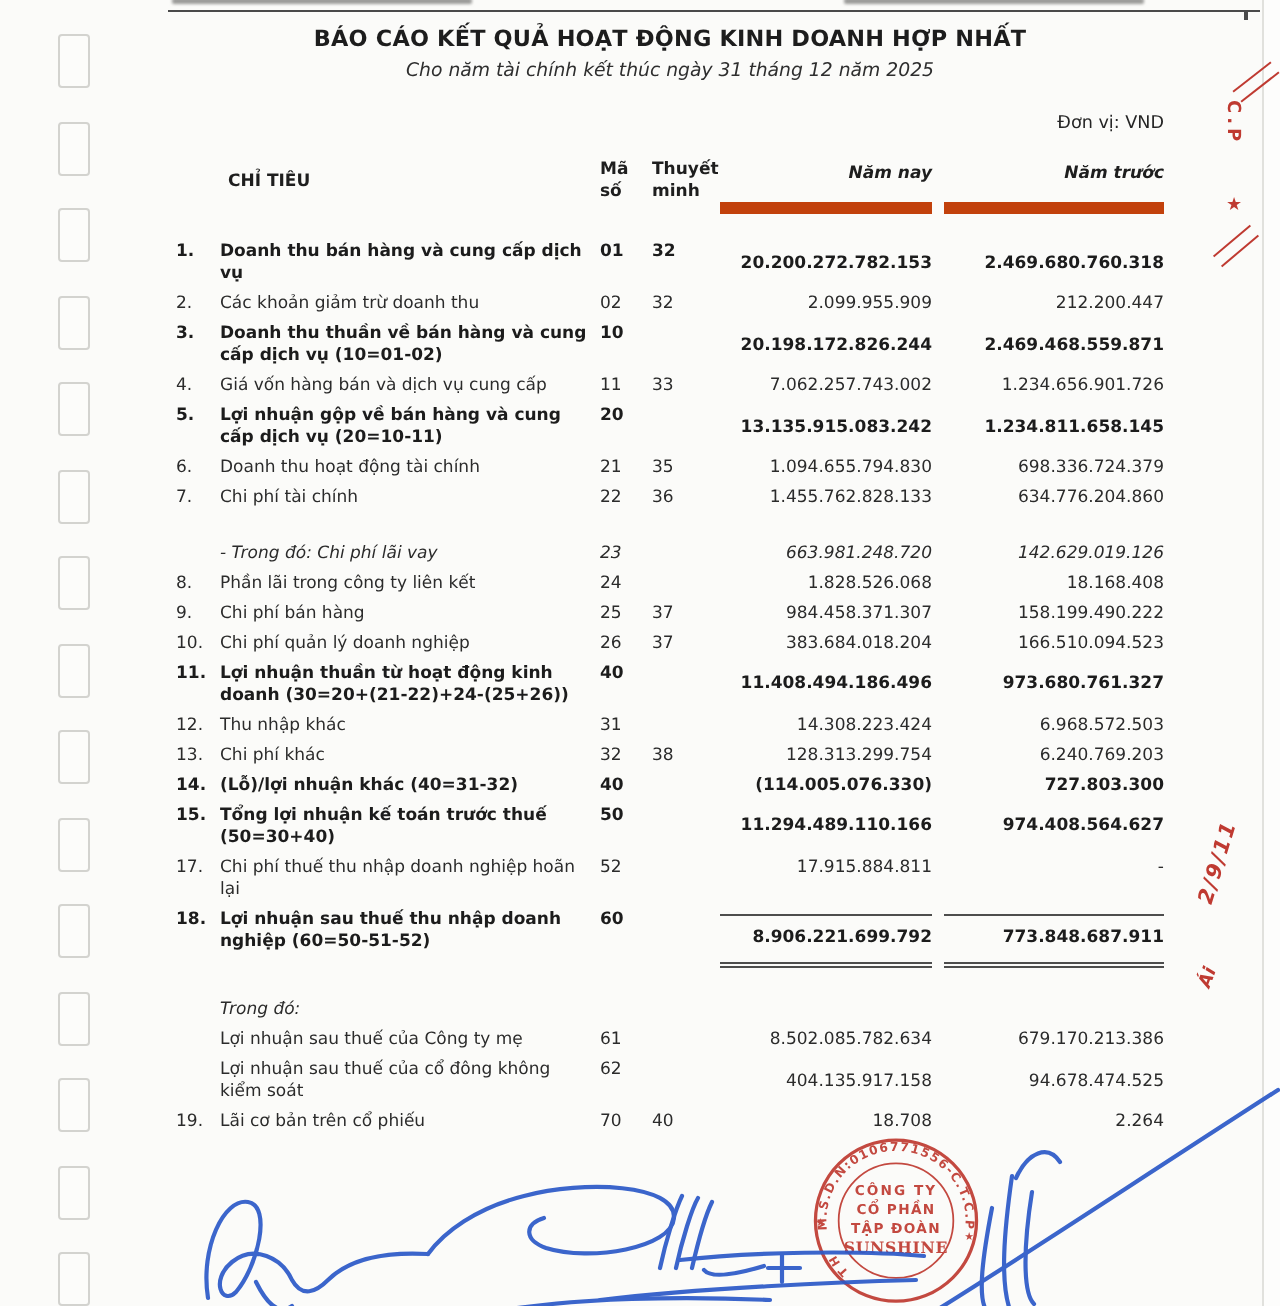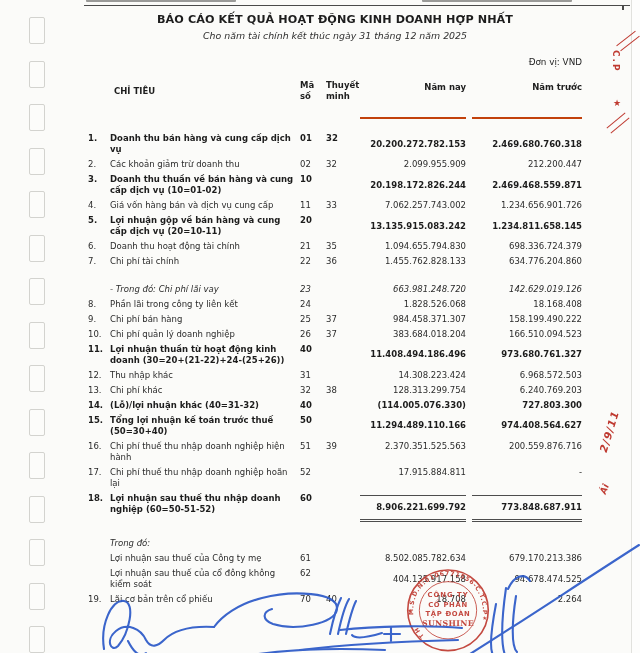--- a/index.html
+++ b/index.html
@@ -36,21 +36,21 @@
   
   .report{position:absolute;left:88px;top:78px;width:494px;font-size:8.5px;line-height:1.3;color:#2b2b2b;}
   .thead{display:flex;align-items:flex-start;margin-bottom:12px;font-weight:bold;color:#1e1e1e;}
   .c-hitem{width:212px;padding-left:26px;padding-top:8px;box-sizing:border-box;}
   .c-code{width:26px;text-align:left;}
   .c-note{width:34px;text-align:left;}
   .c-cur{width:106px;text-align:right;}
   .c-gap{width:6px;}
   .c-pri{width:110px;text-align:right;}
   .thead .c-code,.thead .c-note{padding-top:2px;}
-  .thead .c-cur,.thead .c-pri{padding-top:4px;padding-bottom:24px;border-bottom:2px solid #c2410c;}
+  .thead .c-cur,.thead .c-pri{padding-top:4px;padding-bottom:8px;border-bottom:6px solid #c2410c;font-style:italic;}
   .trow{display:flex;padding:2px 0;align-items:flex-start;}
   .trow .c-num{width:22px;}
   .trow .c-label{width:190px;padding-right:4px;box-sizing:border-box;}
   .trow.b{font-weight:bold;color:#1c1c1c;}
   .trow.i{font-style:italic;margin-top:12px;}
   .trow.vc .c-cur,.trow.vc .c-pri{align-self:center;}
   .trow.total .c-cur,.trow.total .c-pri{border-top:1px solid #4d4d4d;border-bottom:3px double #4d4d4d;padding:6px 0;margin-top:2px;}
 
   
   .stamp{position:absolute;left:385px;top:568px;width:126px;height:86px;opacity:.92;}
@@ -259,29 +259,20 @@
           <div class="c-pri">727.803.300</div>
         </div>
         <div class="trow b vc">
           <div class="c-num">15.</div>
           <div class="c-label">Tổng lợi nhuận kế toán trước thuế (50=30+40)</div>
           <div class="c-code">50</div>
           <div class="c-note"></div>
           <div class="c-cur">11.294.489.110.166</div>
           <div class="c-gap"></div>
           <div class="c-pri">974.408.564.627</div>
-        </div>
-        <div class="trow">
-          <div class="c-num">16.</div>
-          <div class="c-label">Chi phí thuế thu nhập doanh nghiệp hiện hành</div>
-          <div class="c-code">51</div>
-          <div class="c-note">39</div>
-          <div class="c-cur">2.370.351.525.563</div>
-          <div class="c-gap"></div>
-          <div class="c-pri">200.559.876.716</div>
         </div>
         <div class="trow">
           <div class="c-num">17.</div>
           <div class="c-label">Chi phí thuế thu nhập doanh nghiệp hoãn lại</div>
           <div class="c-code">52</div>
           <div class="c-note"></div>
           <div class="c-cur">17.915.884.811</div>
           <div class="c-gap"></div>
           <div class="c-pri">-</div>
         </div>

